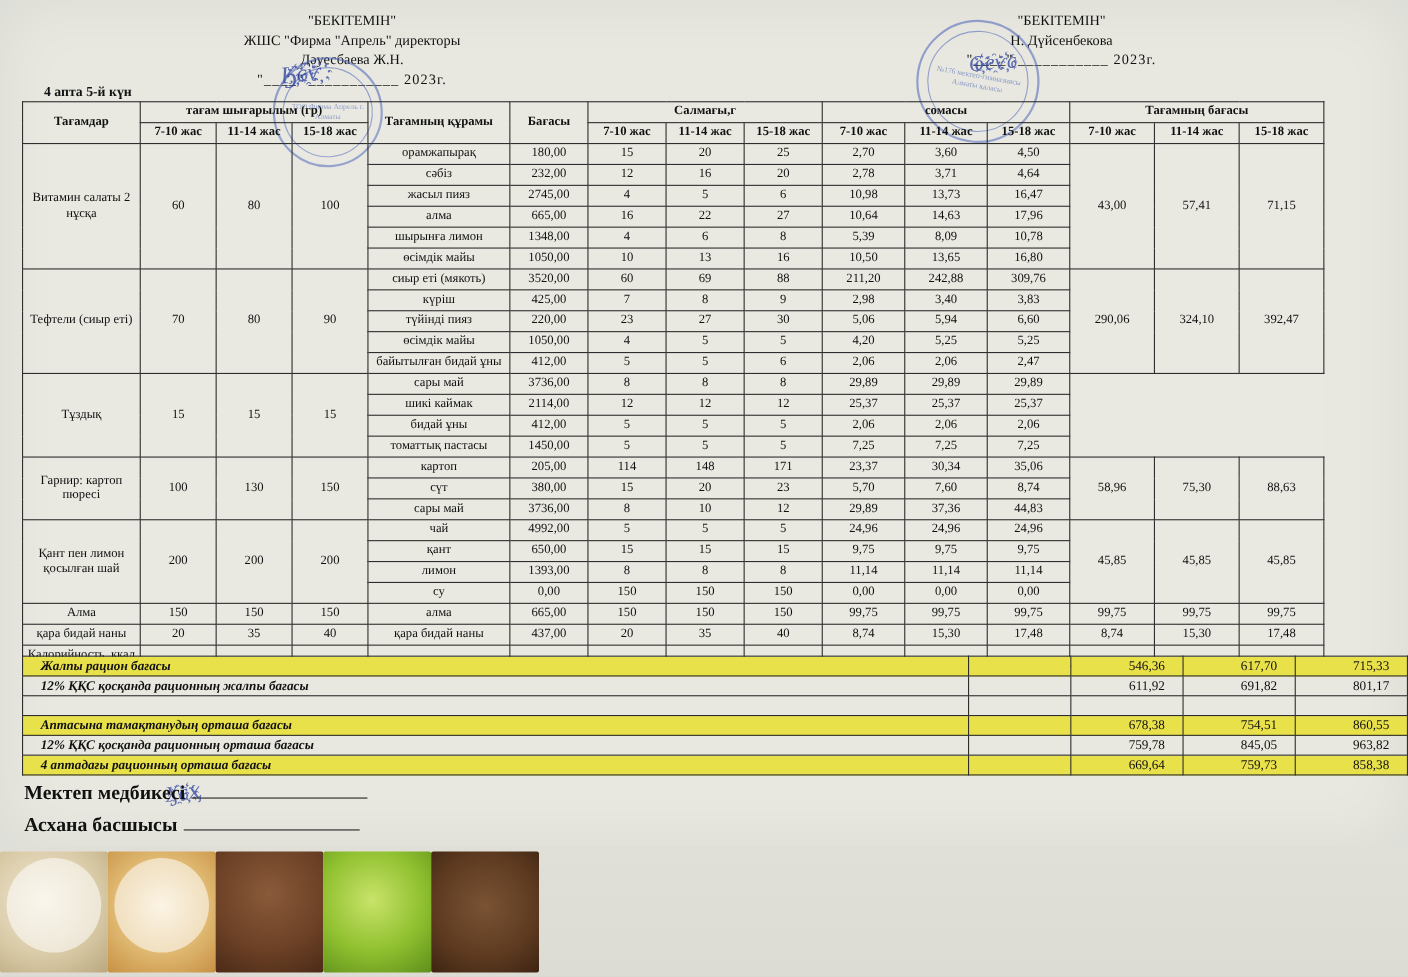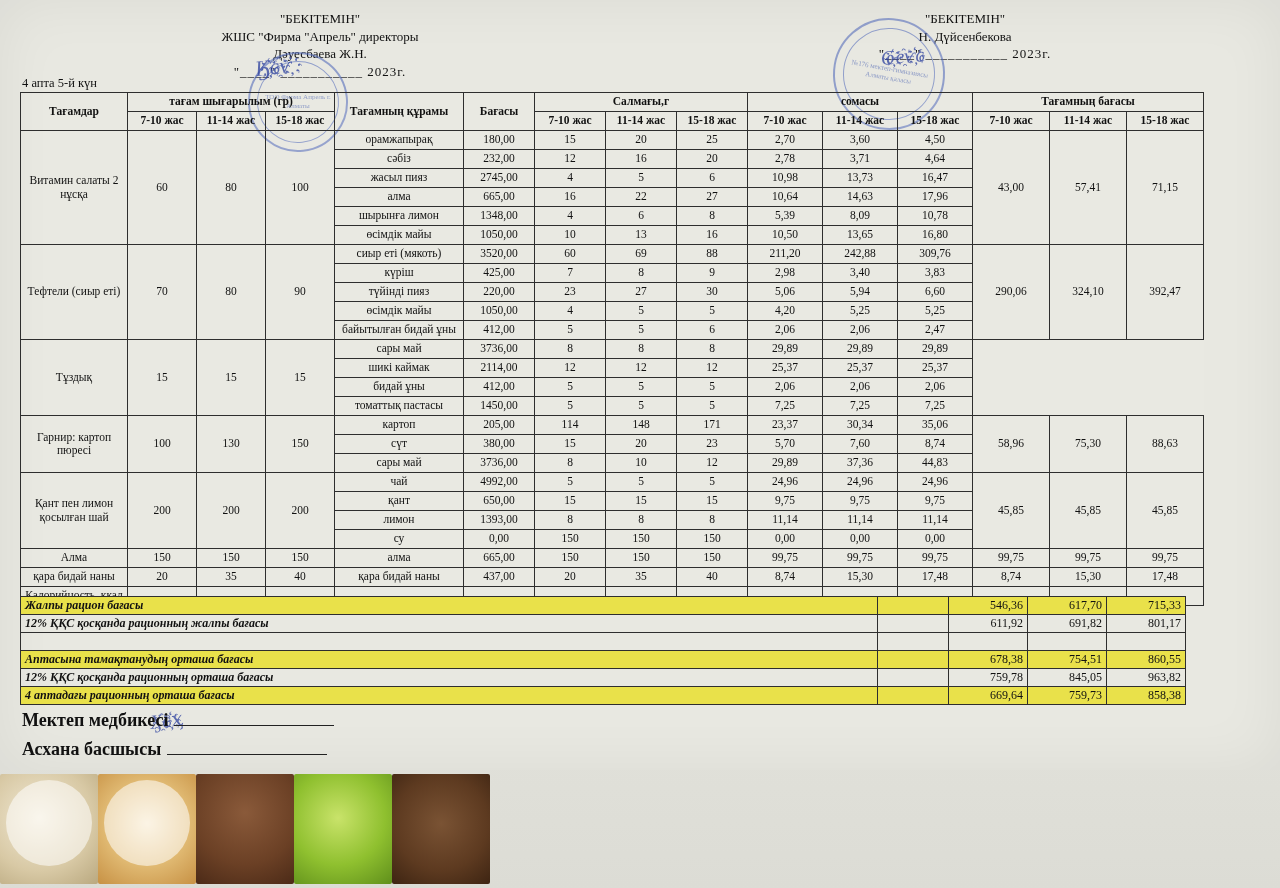--- a/index.html
+++ b/index.html
@@ -24,21 +24,21 @@
   }
   
   .hdr{
     position:absolute;top:10px;left:0;width:1280px;height:78px;
     font-size:13px;
   }
   .hdr .left{position:absolute;left:170px;top:0;text-align:center;width:300px;line-height:1.35;}
   .hdr .right{position:absolute;left:800px;top:0;text-align:center;width:330px;line-height:1.35;}
   .hdr .sign-line{letter-spacing:1px;}
   .weekday{
-    position:absolute;left:22px;top:76px;font-size:12.5px;font-weight:normal;
+    position:absolute;left:40px;top:76px;font-size:12.5px;font-weight:bold;
   }
   
   .stamp{
     position:absolute;border:2px solid #4a63b8;border-radius:50%;
     opacity:.55;color:#3c56ad;font-size:7px;text-align:center;
     display:flex;align-items:center;justify-content:center;
     transform:rotate(-6deg);
   }
   .stamp.s1{left:248px;top:52px;width:96px;height:96px;}
   .stamp.s1:before{content:"";position:absolute;inset:7px;border:1px solid #4a63b8;border-radius:50%;}
@@ -77,21 +77,21 @@
   .w-g{width:64px;}
   .w-sum{width:68px;}
   .w-tot{width:70px;}
   
   table.sums{
     position:absolute;left:20px;top:596px;
     border-collapse:collapse;font-size:12px;
   }
   table.sums td{
     border:1px solid #2e2e2e;
-    height:17px;padding:0 4px;
+    height:17px;padding:0 16px;
   }
   table.sums td.lbl{
     text-align:left;font-style:italic;font-weight:bold;width:848px;
   }
   table.sums td.blank{width:62px;}
   table.sums td.num{width:70px;text-align:right;}
   .hl{background:#e9e14a;}
   .foot{
     position:absolute;left:22px;top:706px;font-size:18px;font-weight:bold;line-height:1.6;
   }

